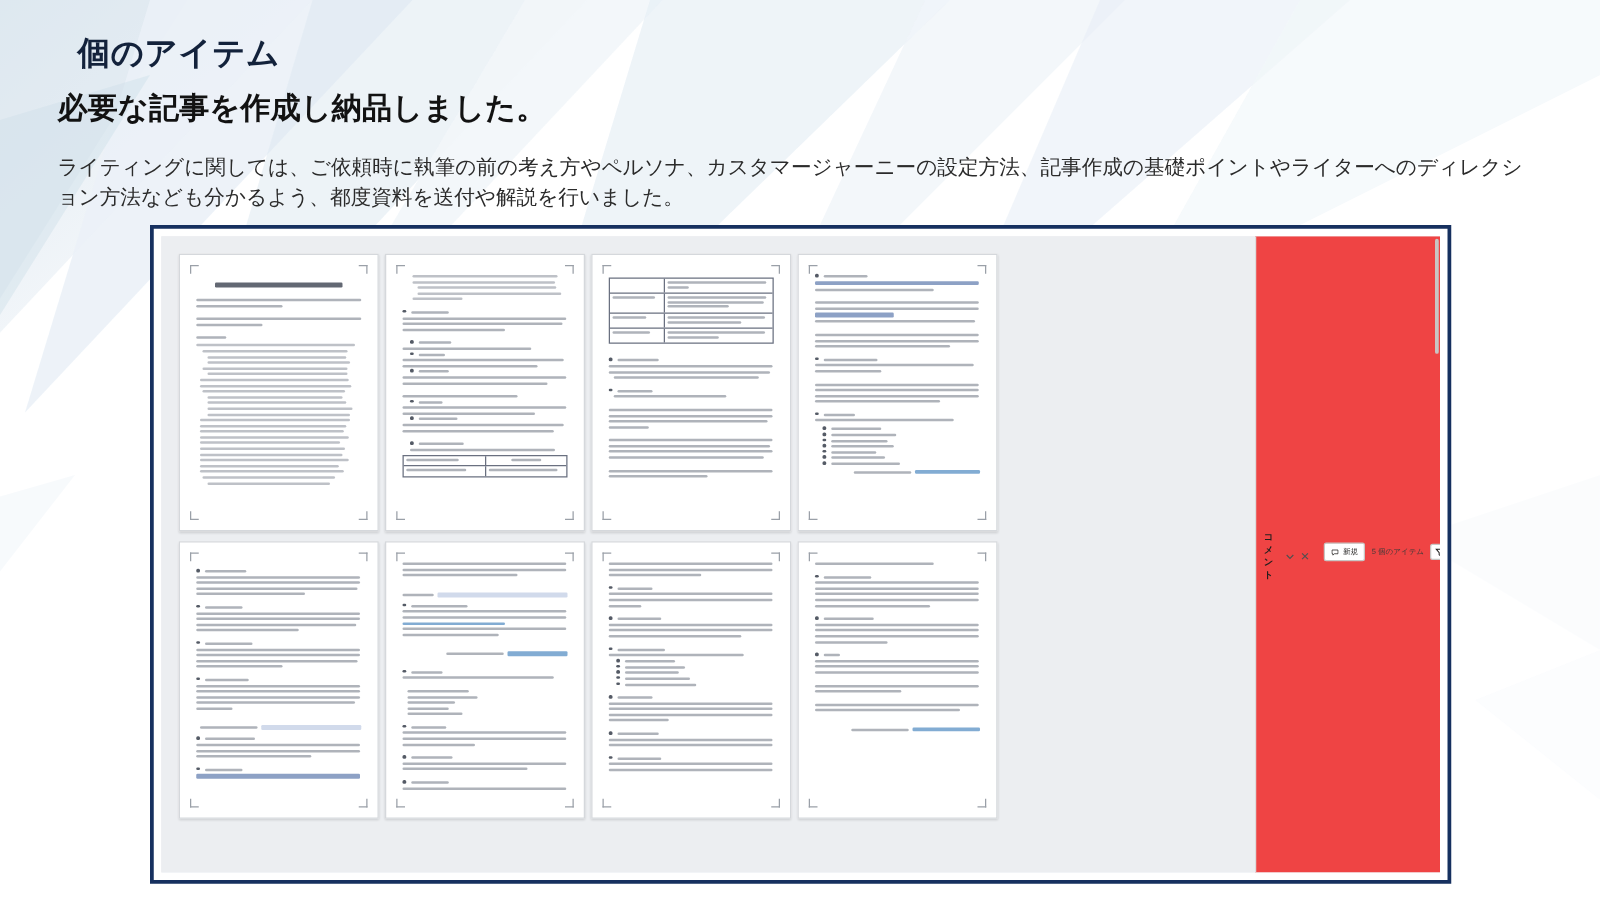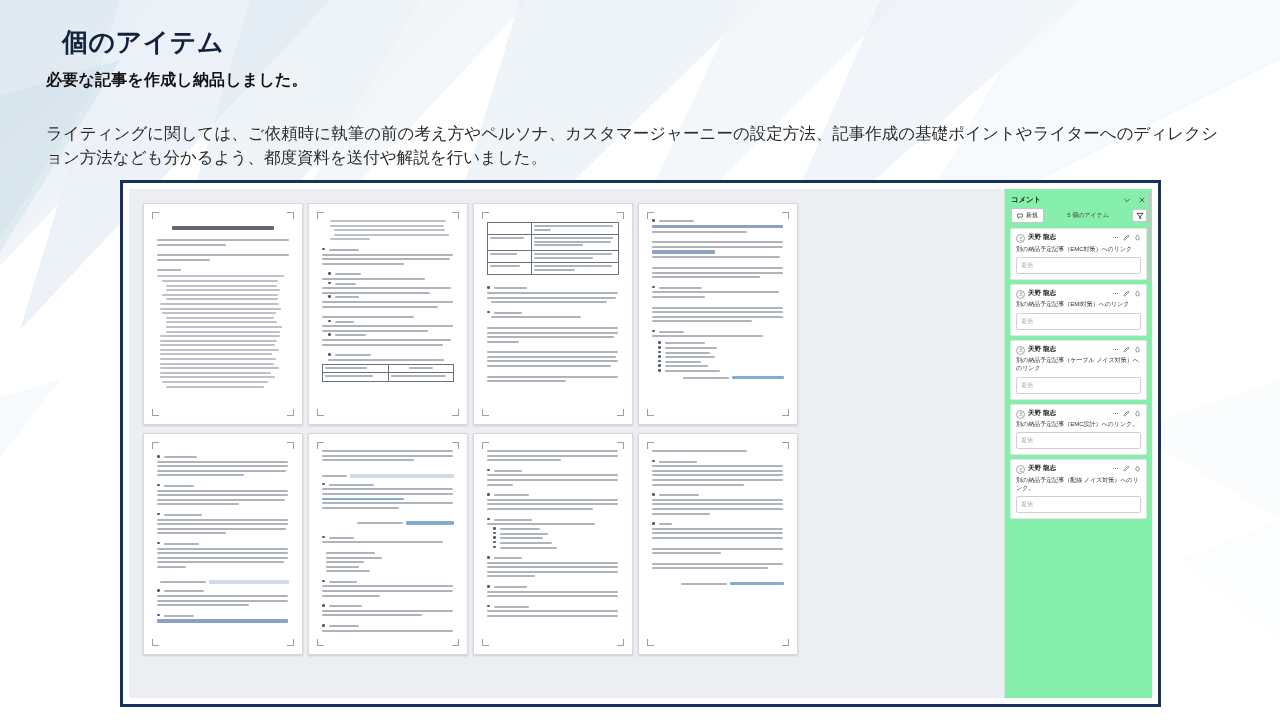--- a/index.html
+++ b/index.html
@@ -16,21 +16,21 @@
 
   
   .slide-head { position:absolute; z-index:3; }
   #title {
     left:62px; top:25px;
     font-size:26px; font-weight:bold; color:#13223b;
     letter-spacing:.5px;
   }
   #subtitle {
     left:46px; top:70px;
-    font-size:16px; font-weight:bold; color:#121212;
+    font-size:24px; font-weight:bold; color:#121212;
     letter-spacing:.2px;
   }
   #body-para {
     position:absolute; z-index:3;
     left:46px; top:122px; width:1180px;
     font-size:16.5px; line-height:1.48; color:#2b2b2b;
     font-family:"DejaVu Serif","Liberation Serif",serif;
     letter-spacing:0px;
   }
 
@@ -98,23 +98,23 @@
   .hl { background:#2f5496; opacity:.55; height:3.4px; }
   .lnk { background:#2e74b5; opacity:.6; }
   .cap { display:flex; justify-content:flex-end; gap:3px; align-items:center; margin-top:4px; }
   .cap .ln { width:46px; margin:0; }
   .cap .lnk { width:52px; margin:0; }
   .shade { background:#c9d4e8; opacity:.85; height:4px; }
 
   
   #comments {
     width:148px; flex:0 0 148px;
-    background:#86efac;
+    background:#ef4444;
     border-left:1px solid #dcdcdc;
-    display:flex; flex-direction:column;
+    display:flex; flex-direction:row;
     font-size:6px;
     color:#201f1e;
   }
   #cm-header {
     display:flex; align-items:center;
     padding:5px 5px 2px 6px;
     gap:4px;
   }
   #cm-title { font-size:7.5px; font-weight:600; color:#201f1e; flex:1 1 auto; letter-spacing:-.2px; }
   .cm-hicon { width:11px; height:11px; display:flex; align-items:center; justify-content:center; color:#505050; }

